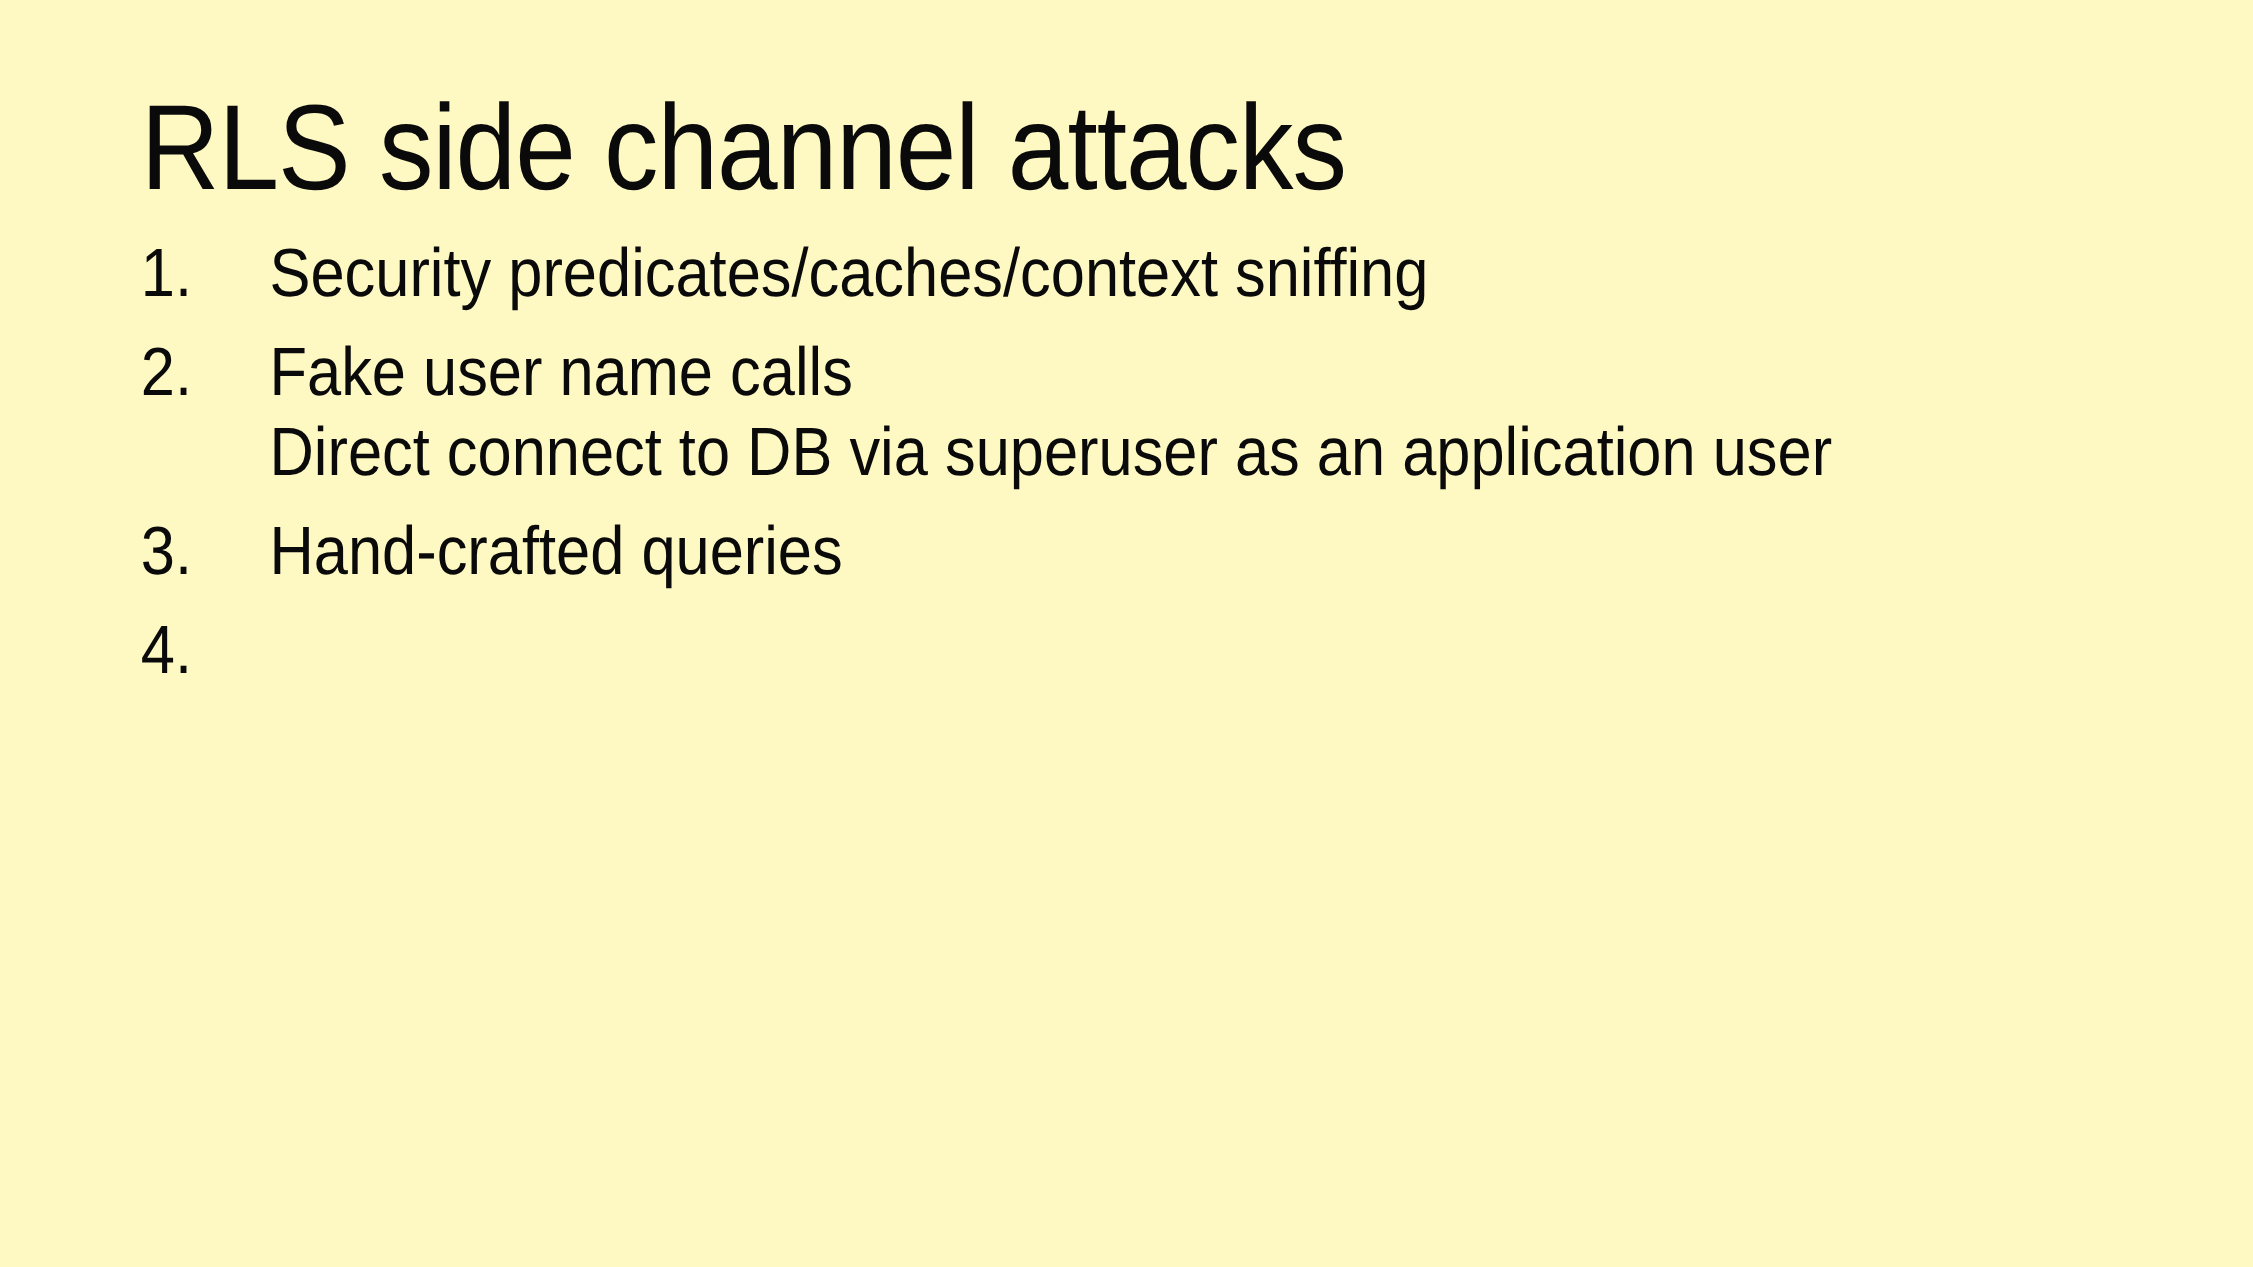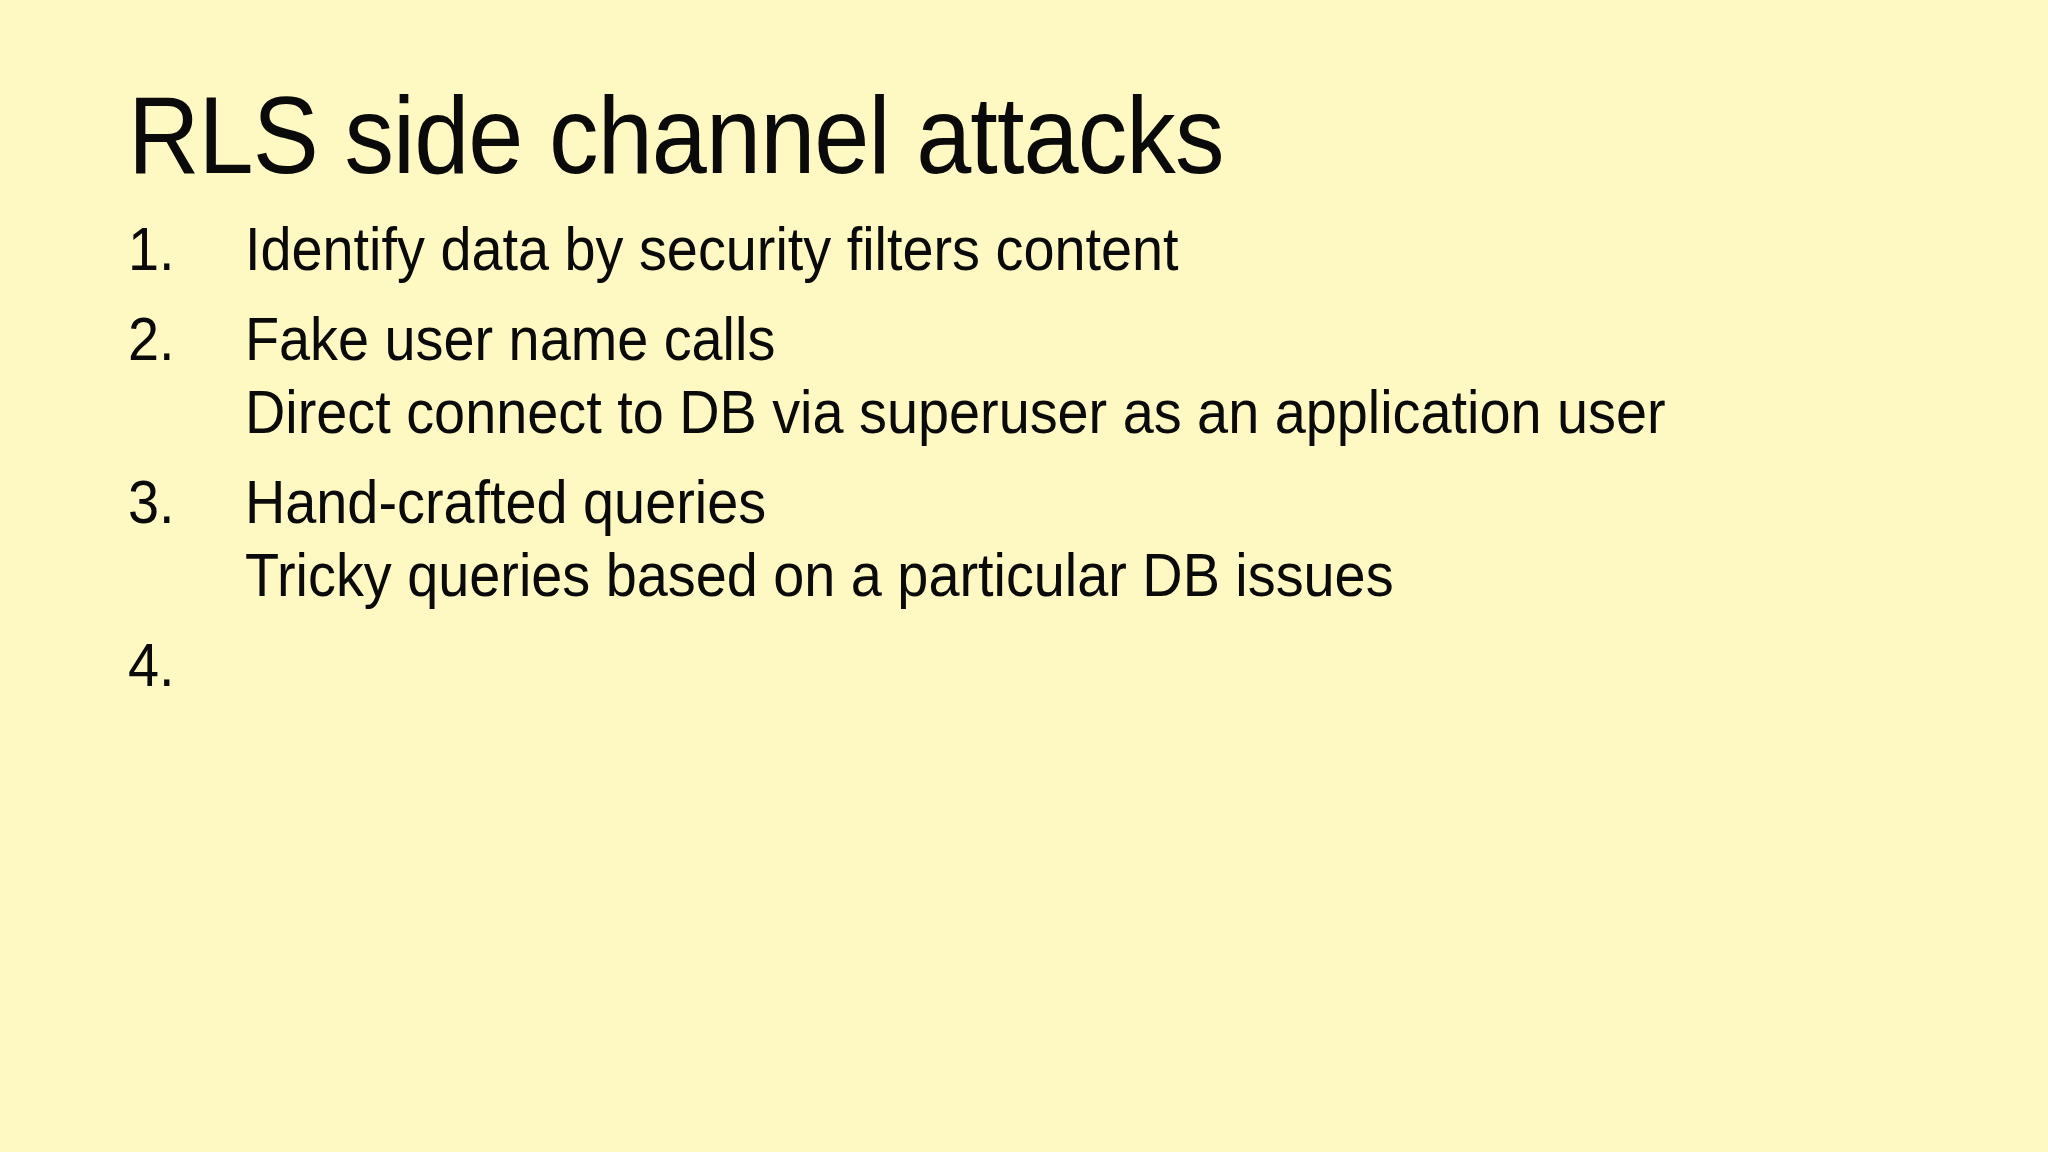--- a/index.html
+++ b/index.html
@@ -68,37 +68,36 @@
 
 <div class="slide">
 
   <h1 class="title"><span class="narrow">RLS side channel attacks</span></h1>
 
   <div class="list">
 
     <div class="item">
       <div class="num"><span class="narrow">1.</span></div>
       <div class="content">
-        <div class="line"><span class="narrow">Identify data by security filters content</span></div>
+        <div class="line"><span class="narrow">Security predicates/caches/context sniffing</span></div>
       </div>
     </div>
 
     <div class="item">
       <div class="num"><span class="narrow">2.</span></div>
       <div class="content">
         <div class="line"><span class="narrow">Fake user name calls</span></div>
         <div class="line"><span class="narrow">Direct connect to DB via superuser as an application user</span></div>
       </div>
     </div>
 
     <div class="item">
       <div class="num"><span class="narrow">3.</span></div>
       <div class="content">
         <div class="line"><span class="narrow">Hand-crafted queries</span></div>
-        <div class="line"><span class="narrow">Tricky queries based on a particular DB issues</span></div>
       </div>
     </div>
 
     <div class="item">
       <div class="num"><span class="narrow">4.</span></div>
       <div class="content">
       </div>
     </div>
 
   </div>

